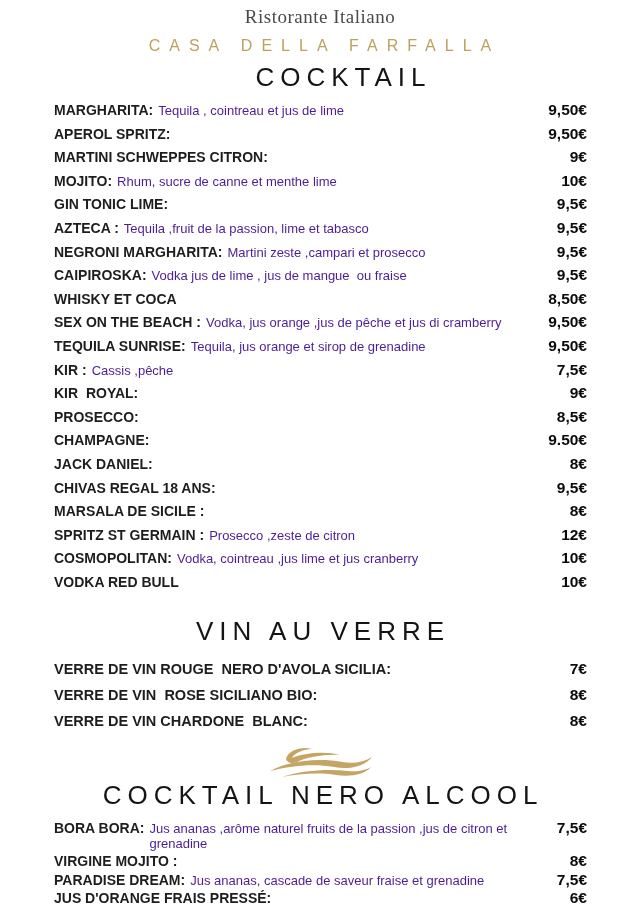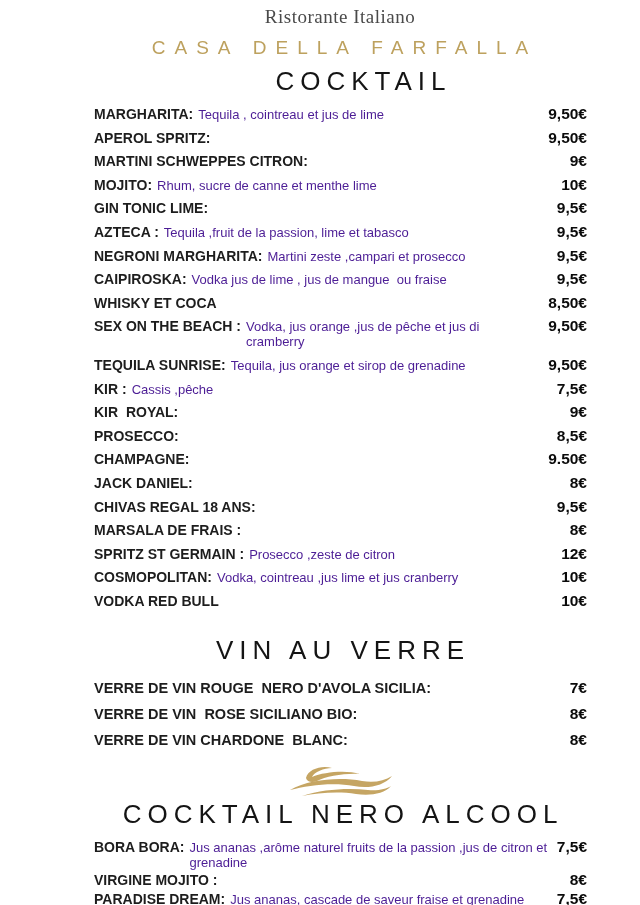--- a/index.html
+++ b/index.html
@@ -4,33 +4,33 @@
 <style>
   * { margin: 0; padding: 0; box-sizing: border-box; }
   html, body { background: #ffffff; }
   body {
     width: 640px;
     height: 905px;
     font-family: "Liberation Sans", sans-serif;
     color: #1a1a1a;
     overflow: hidden;
   }
-  .page { width: 640px; height: 905px; background: #ffffff; padding-left: 40px; }
+  .page { width: 640px; height: 905px; background: #ffffff; }
 
   
   .header { text-align: center; padding-top: 6px; }
   .restaurant-type {
     font-family: "Liberation Serif", serif;
     font-size: 19px;
     color: #4a4a4a;
     letter-spacing: 0.5px;
   }
   .restaurant-name {
     margin-top: 9px;
-    font-size: 19px;
+    font-size: 16px;
     font-weight: 400;
     letter-spacing: 9px;
     color: #bda15e;
     text-indent: 9px; 
   }
 
   
   .section-title {
     text-align: center;
     font-size: 26px;
@@ -194,21 +194,21 @@
           <span class="item-price">8€</span>
         </div>
 
         <div class="menu-row">
           <span class="item-name">CHIVAS REGAL 18 ANS:</span>
           <span class="item-desc"></span>
           <span class="item-price">9,5€</span>
         </div>
 
         <div class="menu-row">
-          <span class="item-name">MARSALA DE FRAIS :</span>
+          <span class="item-name">MARSALA DE SICILE :</span>
           <span class="item-desc"></span>
           <span class="item-price">8€</span>
         </div>
 
         <div class="menu-row">
           <span class="item-name">SPRITZ ST GERMAIN :</span>
           <span class="item-desc">Prosecco ,zeste de citron</span>
           <span class="item-price">12€</span>
         </div>
 

